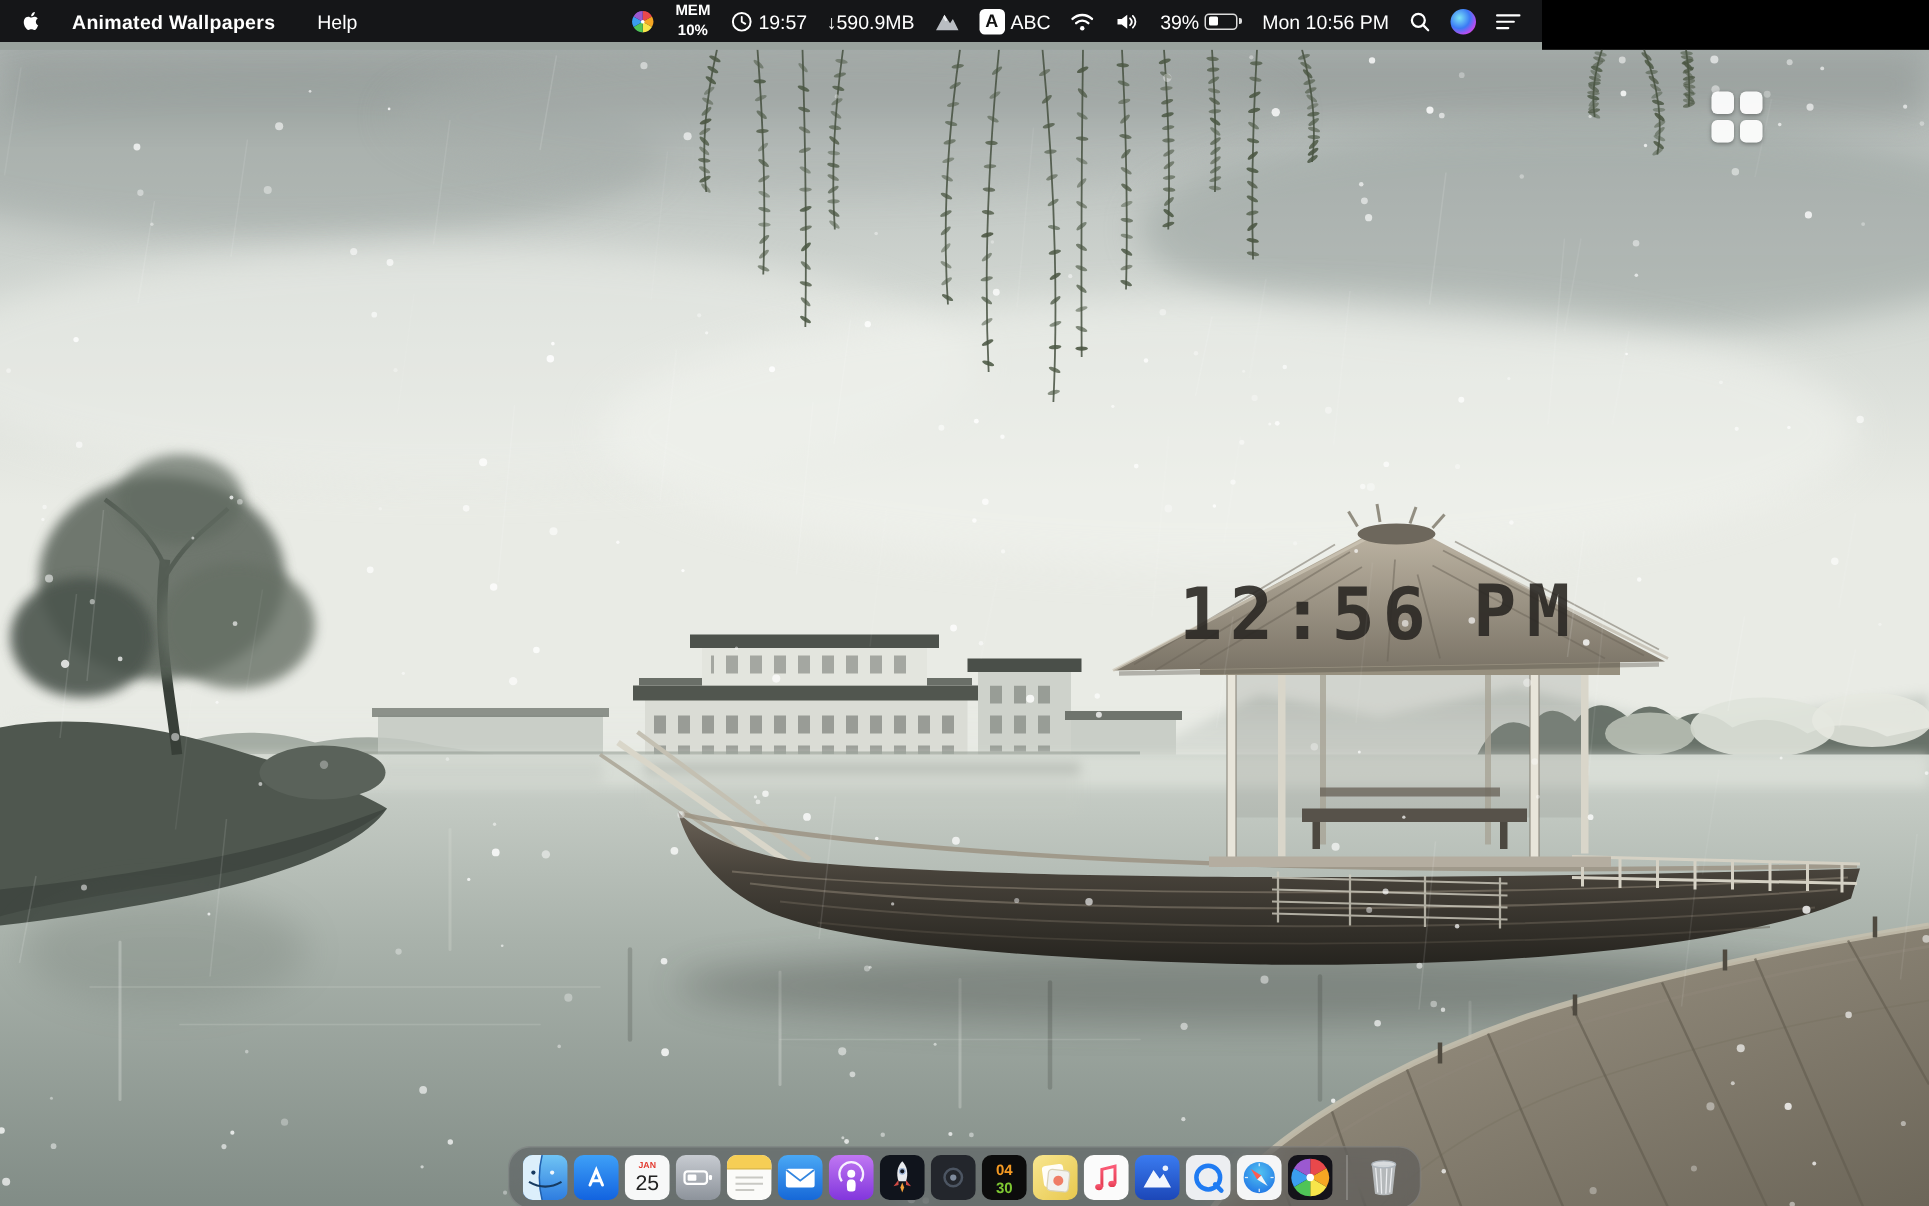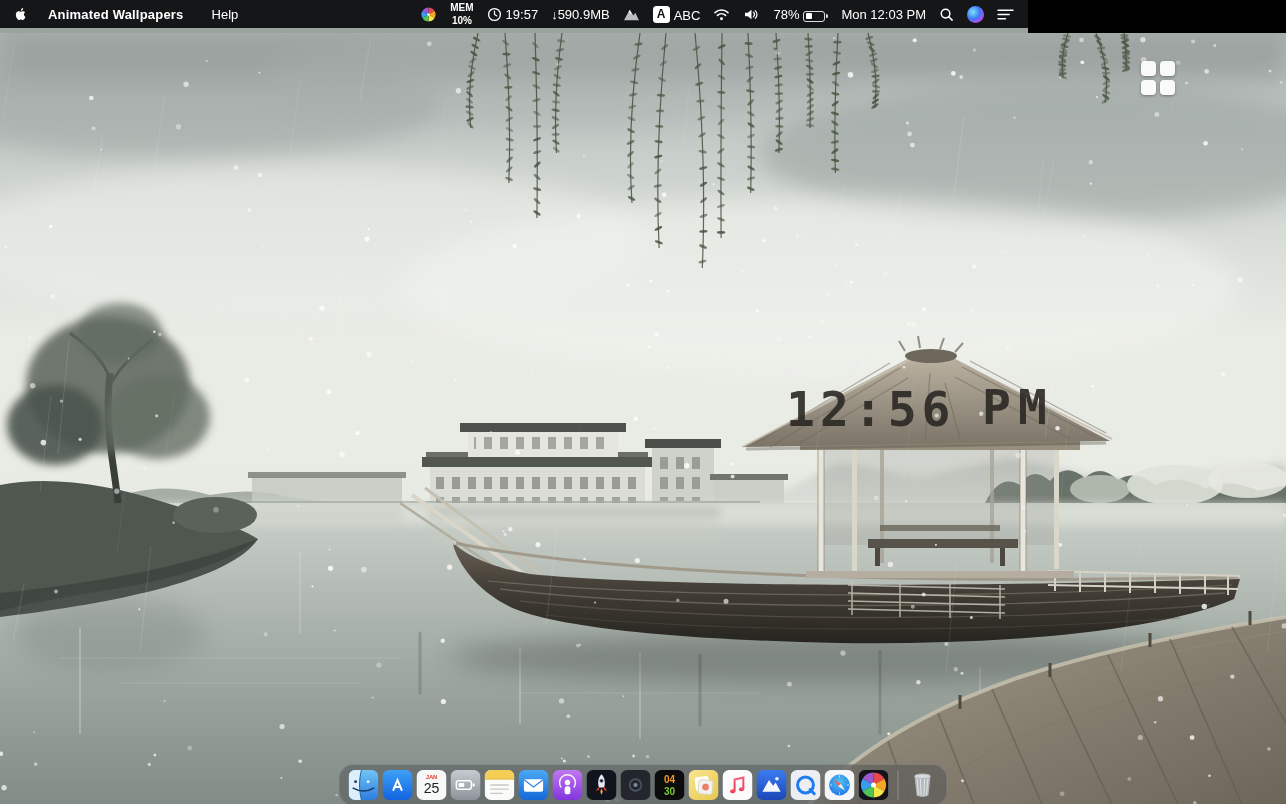--- a/index.html
+++ b/index.html
@@ -9,21 +9,21 @@
 
   
   #menubar{position:absolute;top:0;left:0;right:0;height:28px;z-index:50;
     background:rgba(17,18,20,.97);display:flex;align-items:center;
     padding:0 14px;color:#fff;font-size:13px}
   .mb-left{display:flex;align-items:center}
   .apple-wrap{margin-right:20px;display:flex;align-items:center}
   .app-name{font-weight:bold;margin-right:28px;letter-spacing:.2px}
   .menu-item{margin-right:8px}
   .mb-right{margin-left:auto;display:flex;align-items:center;gap:13px}
-  .status-item{display:flex;align-items:flex-end;gap:4px;white-space:nowrap}
+  .status-item{display:flex;align-items:center;gap:4px;white-space:nowrap}
   .mem{display:flex;flex-direction:column;align-items:center;line-height:9.5px;
     font-weight:bold}
   .mem .l1{font-size:10px}.mem .l2{font-size:10px}
   .input-a{width:17px;height:17px;background:#fff;border-radius:3.5px;color:#111;
     font-weight:bold;font-size:12px;display:flex;align-items:center;justify-content:center}
   .batt{display:flex;align-items:center}
   .batt-body{width:22px;height:11px;border:1px solid rgba(255,255,255,.85);
     border-radius:3px;padding:1.5px;display:block}
   .batt-fill{display:block;height:100%;background:#fff;border-radius:1px}
   .batt-nub{width:2px;height:4px;background:rgba(255,255,255,.85);
@@ -129,31 +129,31 @@
       </span>
 
       <span class="status-item">
         <svg viewBox="0 0 18 14" width="17" height="13">
             <path d="M2 5 H5 L9 2 V12 L5 9 H2 Z" fill="#fff"></path>
             <path d="M11 4.5 C12.5 6 12.5 8 11 9.5 M13 2.8 C15.5 5.2 15.5 8.8 13 11.2" stroke="#fff" stroke-width="1.3" fill="none" stroke-linecap="round"></path>
           </svg>
       </span>
 
       <span class="status-item">
-        <span>78%</span>
+        <span>39%</span>
         <span class="batt">
           <span class="batt-body">
               <span class="batt-fill" style="width: 33%;"></span>
             </span>
           <span class="batt-nub"></span>
         </span>
       </span>
 
       <span class="status-item">
-        <span>Mon 12:03 PM</span>
+        <span>Mon 10:56 PM</span>
       </span>
 
       <span class="status-item">
         <svg viewBox="0 0 16 16" width="15" height="15">
             <circle cx="7" cy="7" r="4.6" fill="none" stroke="#fff" stroke-width="1.6"></circle>
             <line x1="10.4" y1="10.4" x2="14" y2="14" stroke="#fff" stroke-width="1.6" stroke-linecap="round"></line>
           </svg>
       </span>
 
       <span class="status-item">

